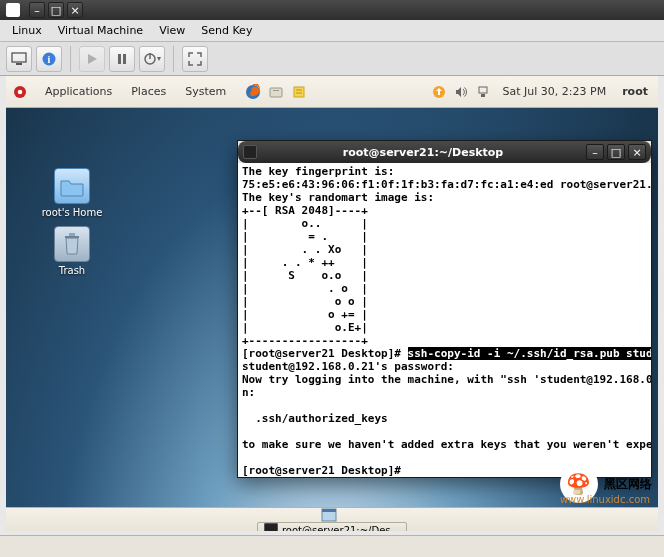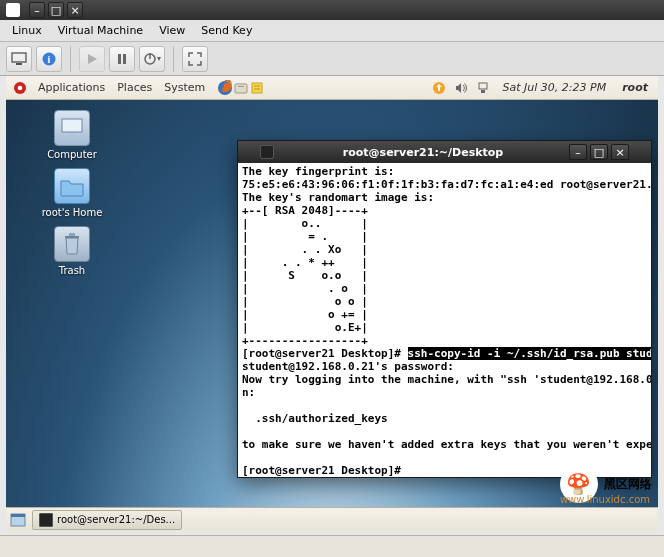--- a/index.html
+++ b/index.html
@@ -18,50 +18,50 @@
     display:flex; align-items:center; padding:0 4px; font-size:11px; }
   .vm-menubar span { padding:2px 8px; cursor:pointer; }
   .vm-toolbar { height:34px; background:#e0e0e0; border-bottom:1px solid #aaa;
     display:flex; align-items:center; padding:0 6px; gap:4px; }
   .tbtn { width:26px; height:26px; border:1px solid #bbb; background:linear-gradient(#fafafa,#e0e0e0);
     border-radius:3px; display:flex; align-items:center; justify-content:center; cursor:pointer; }
   .tsep { width:1px; height:26px; background:#bbb; margin:0 4px; }
   .guest { position:absolute; left:6px; right:6px; top:76px; bottom:26px;
     background: radial-gradient(ellipse at 50% 120%, #d8e8f4 0%, #6fa0c1 30%, #2a5478 60%, #183248 100%);
     overflow:hidden; }
-  .gnome-panel { height:24px; background:linear-gradient(#f7f3ec,#ece7db);
-    border-bottom:1px solid #b8b2a4; display:flex; align-items:center; padding:0 6px; font-size:11px; color:#333; }
+  .gnome-panel { height:32px; background:linear-gradient(#f7f3ec,#ece7db);
+    border-bottom:1px solid #b8b2a4; display:flex; align-items:center; padding:0 6px; font-size:11px; color:#333;gap:7px; }
   .gnome-panel .menu { padding:0 6px; cursor:pointer; }
-  .tray { margin-left:auto; display:flex; align-items:center; gap:6px;font-style:italic; }
+  .tray { margin-left:auto; display:flex; align-items:center; gap:6px; }
   .tray-icon { width:16px; height:16px; display:flex; align-items:center; justify-content:center; }
   .desk-icon { position:absolute; width:68px; text-align:center; color:#fff; font-size:10px;
     text-shadow:0 1px 2px rgba(0,0,0,.8); }
   .desk-icon .ico { width:36px; height:36px; margin:0 auto 3px; border-radius:4px;
     display:flex; align-items:center; justify-content:center; }
   .ico-comp { background:linear-gradient(#d8e4f0,#a4bcd4); border:1px solid #7a94ae; }
   .ico-home { background:linear-gradient(#cfe6fb,#7bb6e8); border:1px solid #4a85b8; }
   .ico-trash { background:linear-gradient(#d8e4f0,#9eb2c6); border:1px solid #6e8298; }
   .term-win { position:absolute; background:#e8e4dc; border:1px solid #1a1a1a;
     box-shadow:0 6px 20px rgba(0,0,0,.5); display:flex; flex-direction:column; }
   .term-titlebar { height:22px; background:linear-gradient(#4a4a4a,#272727); color:#fff;
-    display:flex; align-items:center; padding:0 22px; font-size:11px; }
+    display:flex; align-items:center; padding:0 5px; font-size:11px;border-radius:8px; }
   .term-ti { width:14px; height:14px; background:#222; border:1px solid #555; border-radius:2px; margin-right:6px; }
   .term-title { flex:1; text-align:center; font-weight:bold; }
   .win-btn { width:18px; height:16px; background:linear-gradient(#555,#333); border:1px solid #1a1a1a;
     border-radius:2px; margin-left:3px; display:flex; align-items:center; justify-content:center; cursor:pointer; }
   .term-menubar { height:20px; background:#ece8df; display:flex; align-items:center;
     padding:0 6px; font-size:11px; border-bottom:1px solid #c8c4b8; }
   .term-menubar span { padding:0 7px; cursor:pointer; }
   .u { text-decoration:underline; }
   .term-body { flex:1; background:#fff; color:#000; font-family:"DejaVu Sans Mono","Courier New",monospace;
     font-size:11px; line-height:13px; padding:2px 4px; white-space:pre; overflow:hidden; position:relative;font-weight:bold; }
   .term-body .inv { background:#000; color:#fff; }
   .bottom-panel { position:absolute; left:0; right:0; bottom:0; height:24px;
     background:linear-gradient(#f5f1e8,#e8e4d8); border-top:1px solid #b8b2a4;
-    display:flex; align-items:center; padding:0 4px; font-size:10px; }
+    display:flex; align-items:center; padding:0 4px; font-size:10px;flex-direction:column; }
   .task-btn { height:20px; background:linear-gradient(#f0ede4,#dad6ca); border:1px solid #b0ac9e;
     border-radius:2px; padding:0 6px; display:flex; align-items:center; gap:4px; cursor:pointer; }
   .watermark { position:absolute; right:6px; bottom:28px; color:#000; font-size:20px;
     font-weight:bold; display:flex; align-items:center; gap:6px; pointer-events:none; }
   .watermark .logo { width:38px; height:38px; background:#fff; border-radius:50%;
     display:flex; align-items:center; justify-content:center; color:#000; }
   .watermark .sub { position:absolute; right:2px; bottom:-2px; font-size:10px; color:#c83; font-weight:normal;margin-left:9px; }
   .host-bottom { position:absolute; left:0; right:0; bottom:0; height:22px;
     background:#e8e4dc; border-top:1px solid #b8b2a4; display:flex; align-items:center; padding:0 6px; }
 </style>
@@ -168,29 +168,20 @@
         <svg width="14" height="14" viewBox="0 0 14 14">
             <rect x="3" y="2" width="8" height="6" fill="none" stroke="#666"></rect>
             <rect x="5" y="9" width="4" height="3" fill="#666"></rect>
           </svg>
       </span>
       <span style="padding:0 6px">Sat Jul 30,  2:23 PM</span>
       <span style="font-weight:bold;padding:0 4px">root</span>
     </div>
   </div>
 
-  <div class="desk-icon" style="top:34px;left:32px">
-    <div class="ico ico-comp">
-      <svg width="24" height="22" viewBox="0 0 24 22">
-          <rect x="2" y="2" width="20" height="13" fill="#e8f0f8" stroke="#6a88a6" stroke-width="1"></rect>
-          <rect x="8" y="17" width="8" height="3" fill="#b0c4d8"></rect>
-        </svg>
-    </div>
-    <span>Computer</span>
-  </div>
   <div class="desk-icon" style="top:150px;left:32px">
     <div class="ico ico-trash">
       <svg width="20" height="24" viewBox="0 0 20 24">
           <path d="M4 6h12l-1 15a1 1 0 0 1-1 1H6a1 1 0 0 1-1-1L4 6z" fill="#b8ccde" stroke="#6e8298"></path>
           <rect x="3" y="4" width="14" height="2" fill="#6e8298"></rect>
           <rect x="7" y="1" width="6" height="3" fill="#8ea4ba"></rect>
         </svg>
     </div>
     <span>Trash</span>
   </div>

